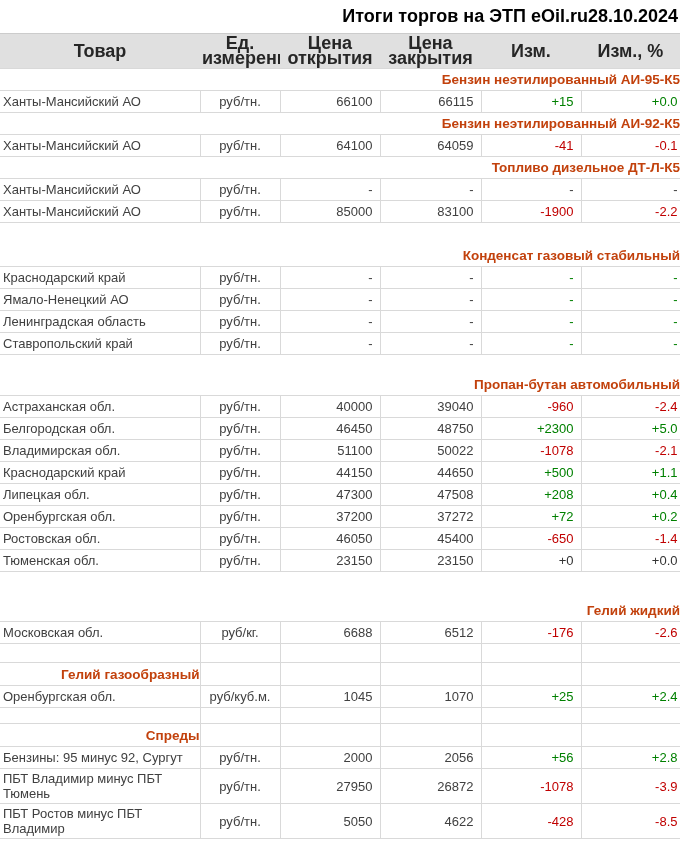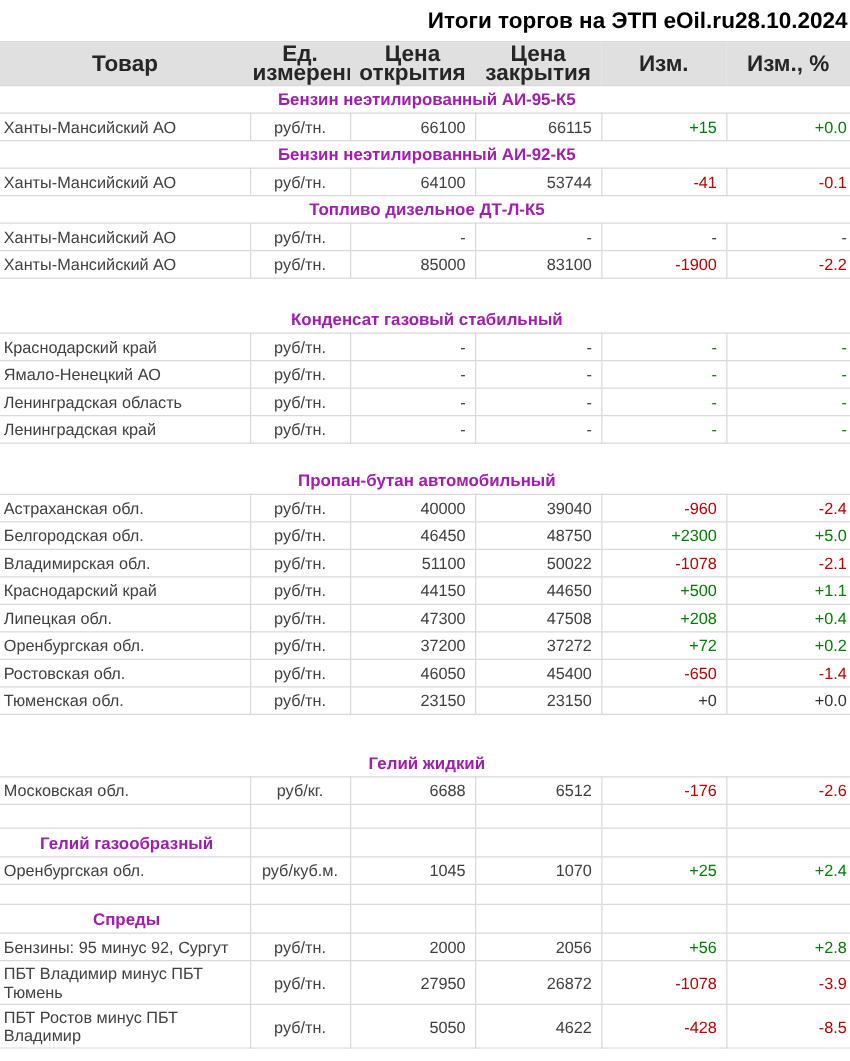--- a/index.html
+++ b/index.html
@@ -29,22 +29,22 @@
     height:22px;font-size:13px;color:var(--text);
     vertical-align:middle;line-height:15px;
   }
   tr.datarow td:first-child{border-left:none;}
   td.product{text-align:left;padding:2px 8px 2px 3px;}
   td.unit{text-align:center;padding:0 2px;}
   td.num{text-align:right;padding:0 7px 0 2px;white-space:nowrap;}
   td.pct{padding-right:2px;}
 
   tr.section td{
-    border:none;font-size:13.5px;font-weight:bold;color:#a21caf;
-    text-align:center;padding:3px 0 3px 3px;height:22px;
+    border:none;font-size:13.5px;font-weight:bold;color:#c2410c;
+    text-align:right;padding:3px 0 3px 3px;height:22px;
     white-space:nowrap;vertical-align:middle;background:#fff;
   }
   tr.section.bordered td{border:1px solid var(--border);height:23px;}
   tr.section.bordered td:first-child{border-left:none;}
 
   tr.spacer td{border:none;background:#fff;padding:0;}
   tr.spacer.bordered td{border-left:1px solid var(--border);border-right:1px solid var(--border);border-top:none;border-bottom:none;}
   tr.spacer.bordered td:first-child{border-left:none;}
 
   .c-up{color:var(--pos) !important;}
@@ -93,21 +93,21 @@
           <td class="num c-up">+15</td>
           <td class="num pct c-up">+0.0</td>
         </tr>
         <tr class="section">
           <td colspan="6">Бензин неэтилированный АИ-92-К5</td>
         </tr>
         <tr class="datarow">
           <td class="product">Ханты-Мансийский АО</td>
           <td class="unit">руб/тн.</td>
           <td class="num">64100</td>
-          <td class="num">53744</td>
+          <td class="num">64059</td>
           <td class="num c-down">-41</td>
           <td class="num pct c-down">-0.1</td>
         </tr>
         <tr class="section">
           <td colspan="6">Топливо дизельное ДТ-Л-К5</td>
         </tr>
         <tr class="datarow">
           <td class="product">Ханты-Мансийский АО</td>
           <td class="unit">руб/тн.</td>
           <td class="num">-</td>
@@ -147,21 +147,21 @@
         </tr>
         <tr class="datarow">
           <td class="product">Ленинградская область</td>
           <td class="unit">руб/тн.</td>
           <td class="num">-</td>
           <td class="num">-</td>
           <td class="num c-up">-</td>
           <td class="num pct c-up">-</td>
         </tr>
         <tr class="datarow">
-          <td class="product">Ленинградская край</td>
+          <td class="product">Ставропольский край</td>
           <td class="unit">руб/тн.</td>
           <td class="num">-</td>
           <td class="num">-</td>
           <td class="num c-up">-</td>
           <td class="num pct c-up">-</td>
         </tr>
         <tr class="spacer">
           <td colspan="6" style="height: 19px;"></td>
         </tr>
         <tr class="section">

